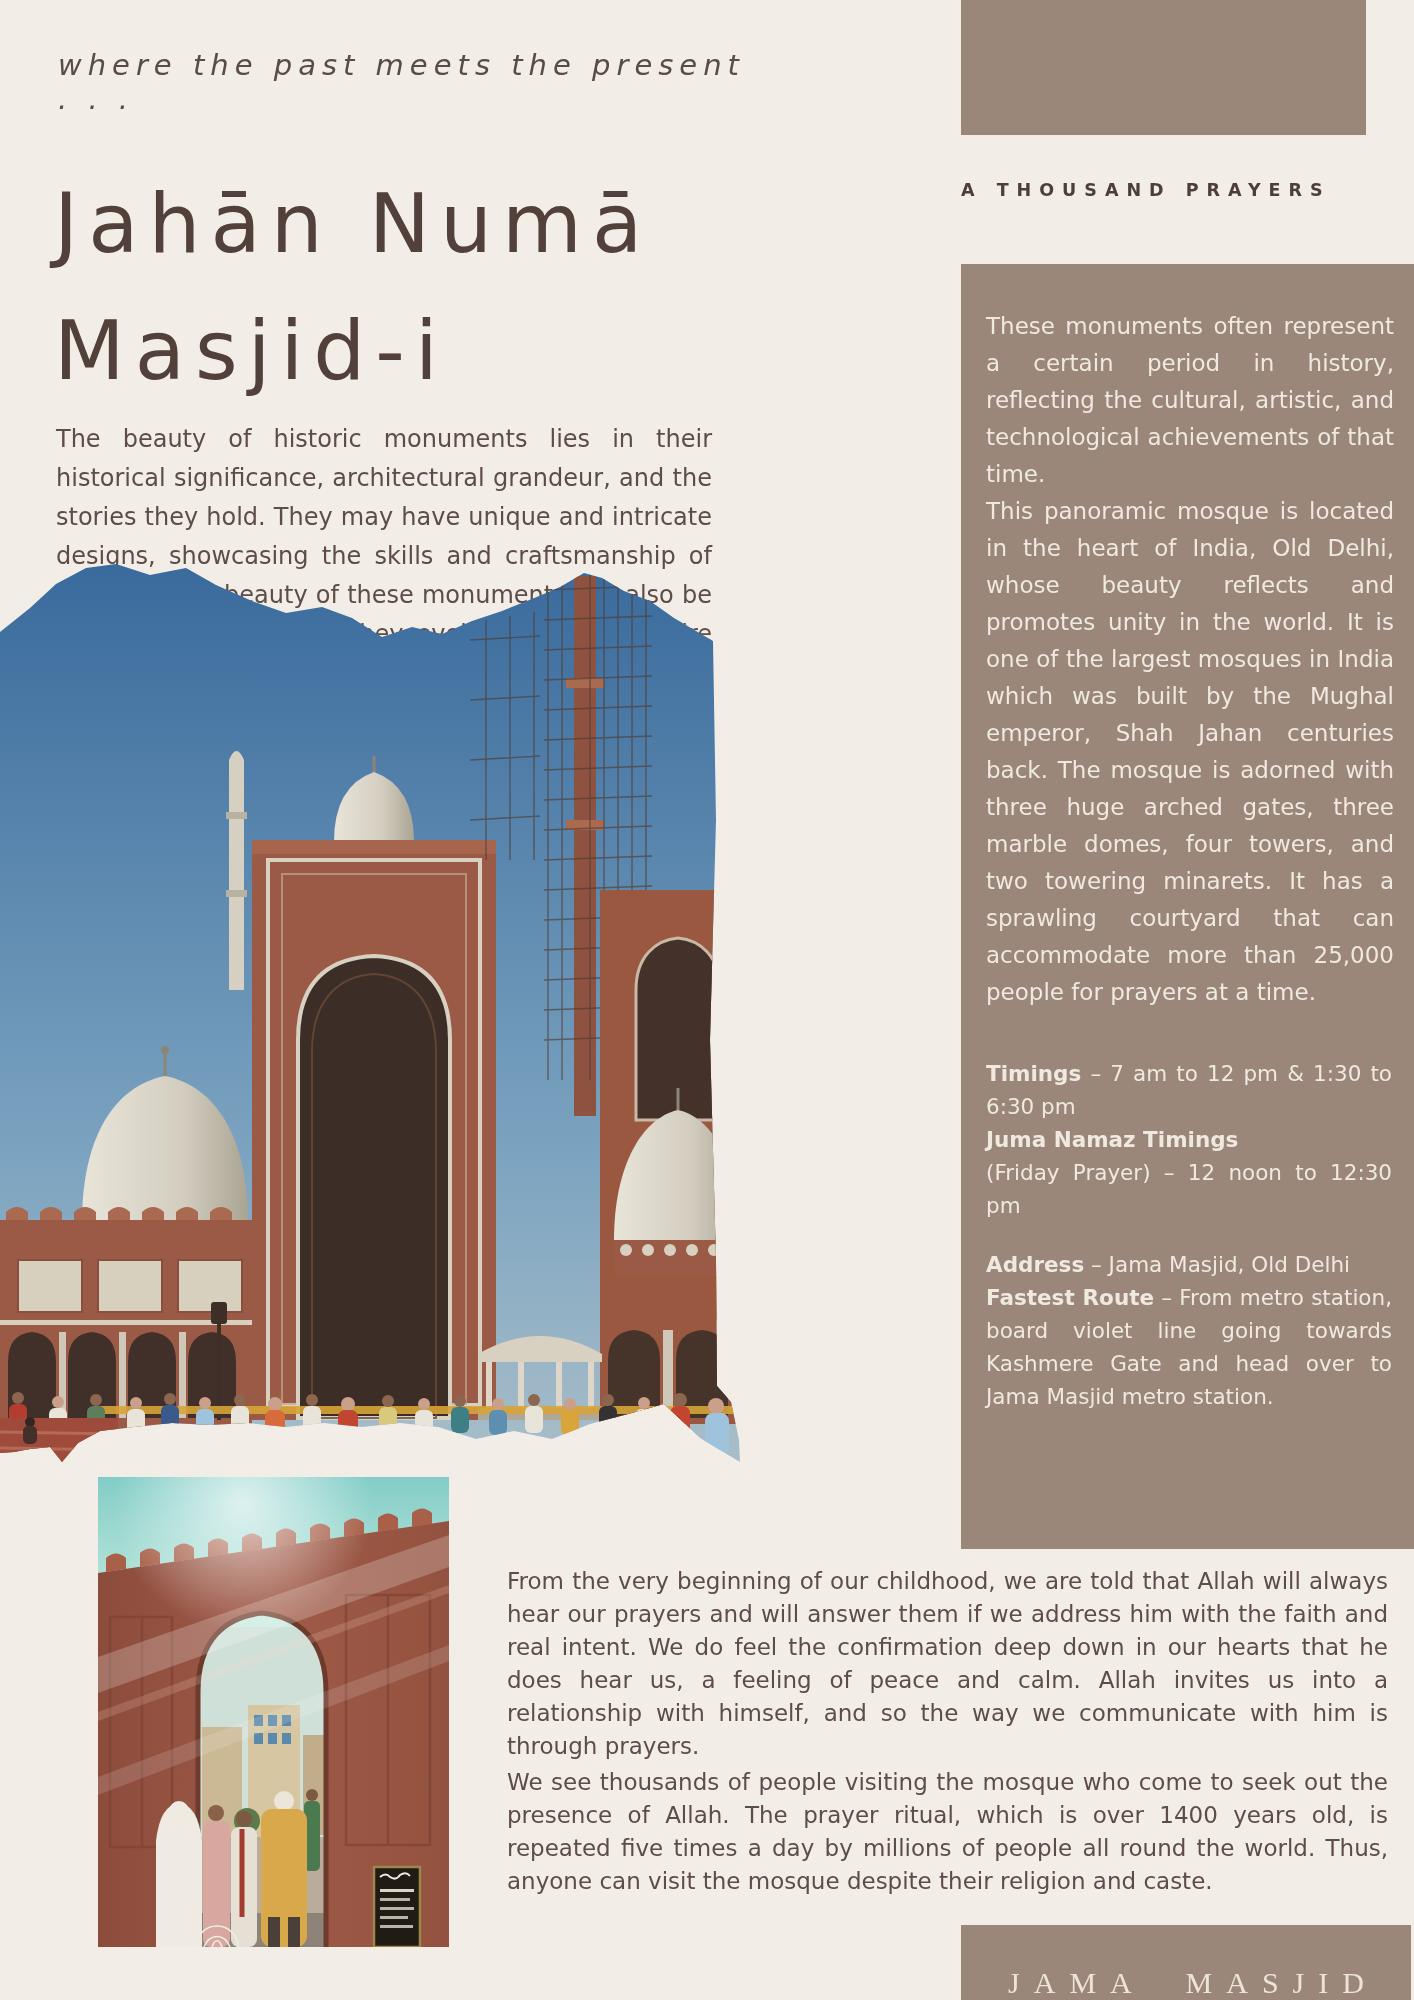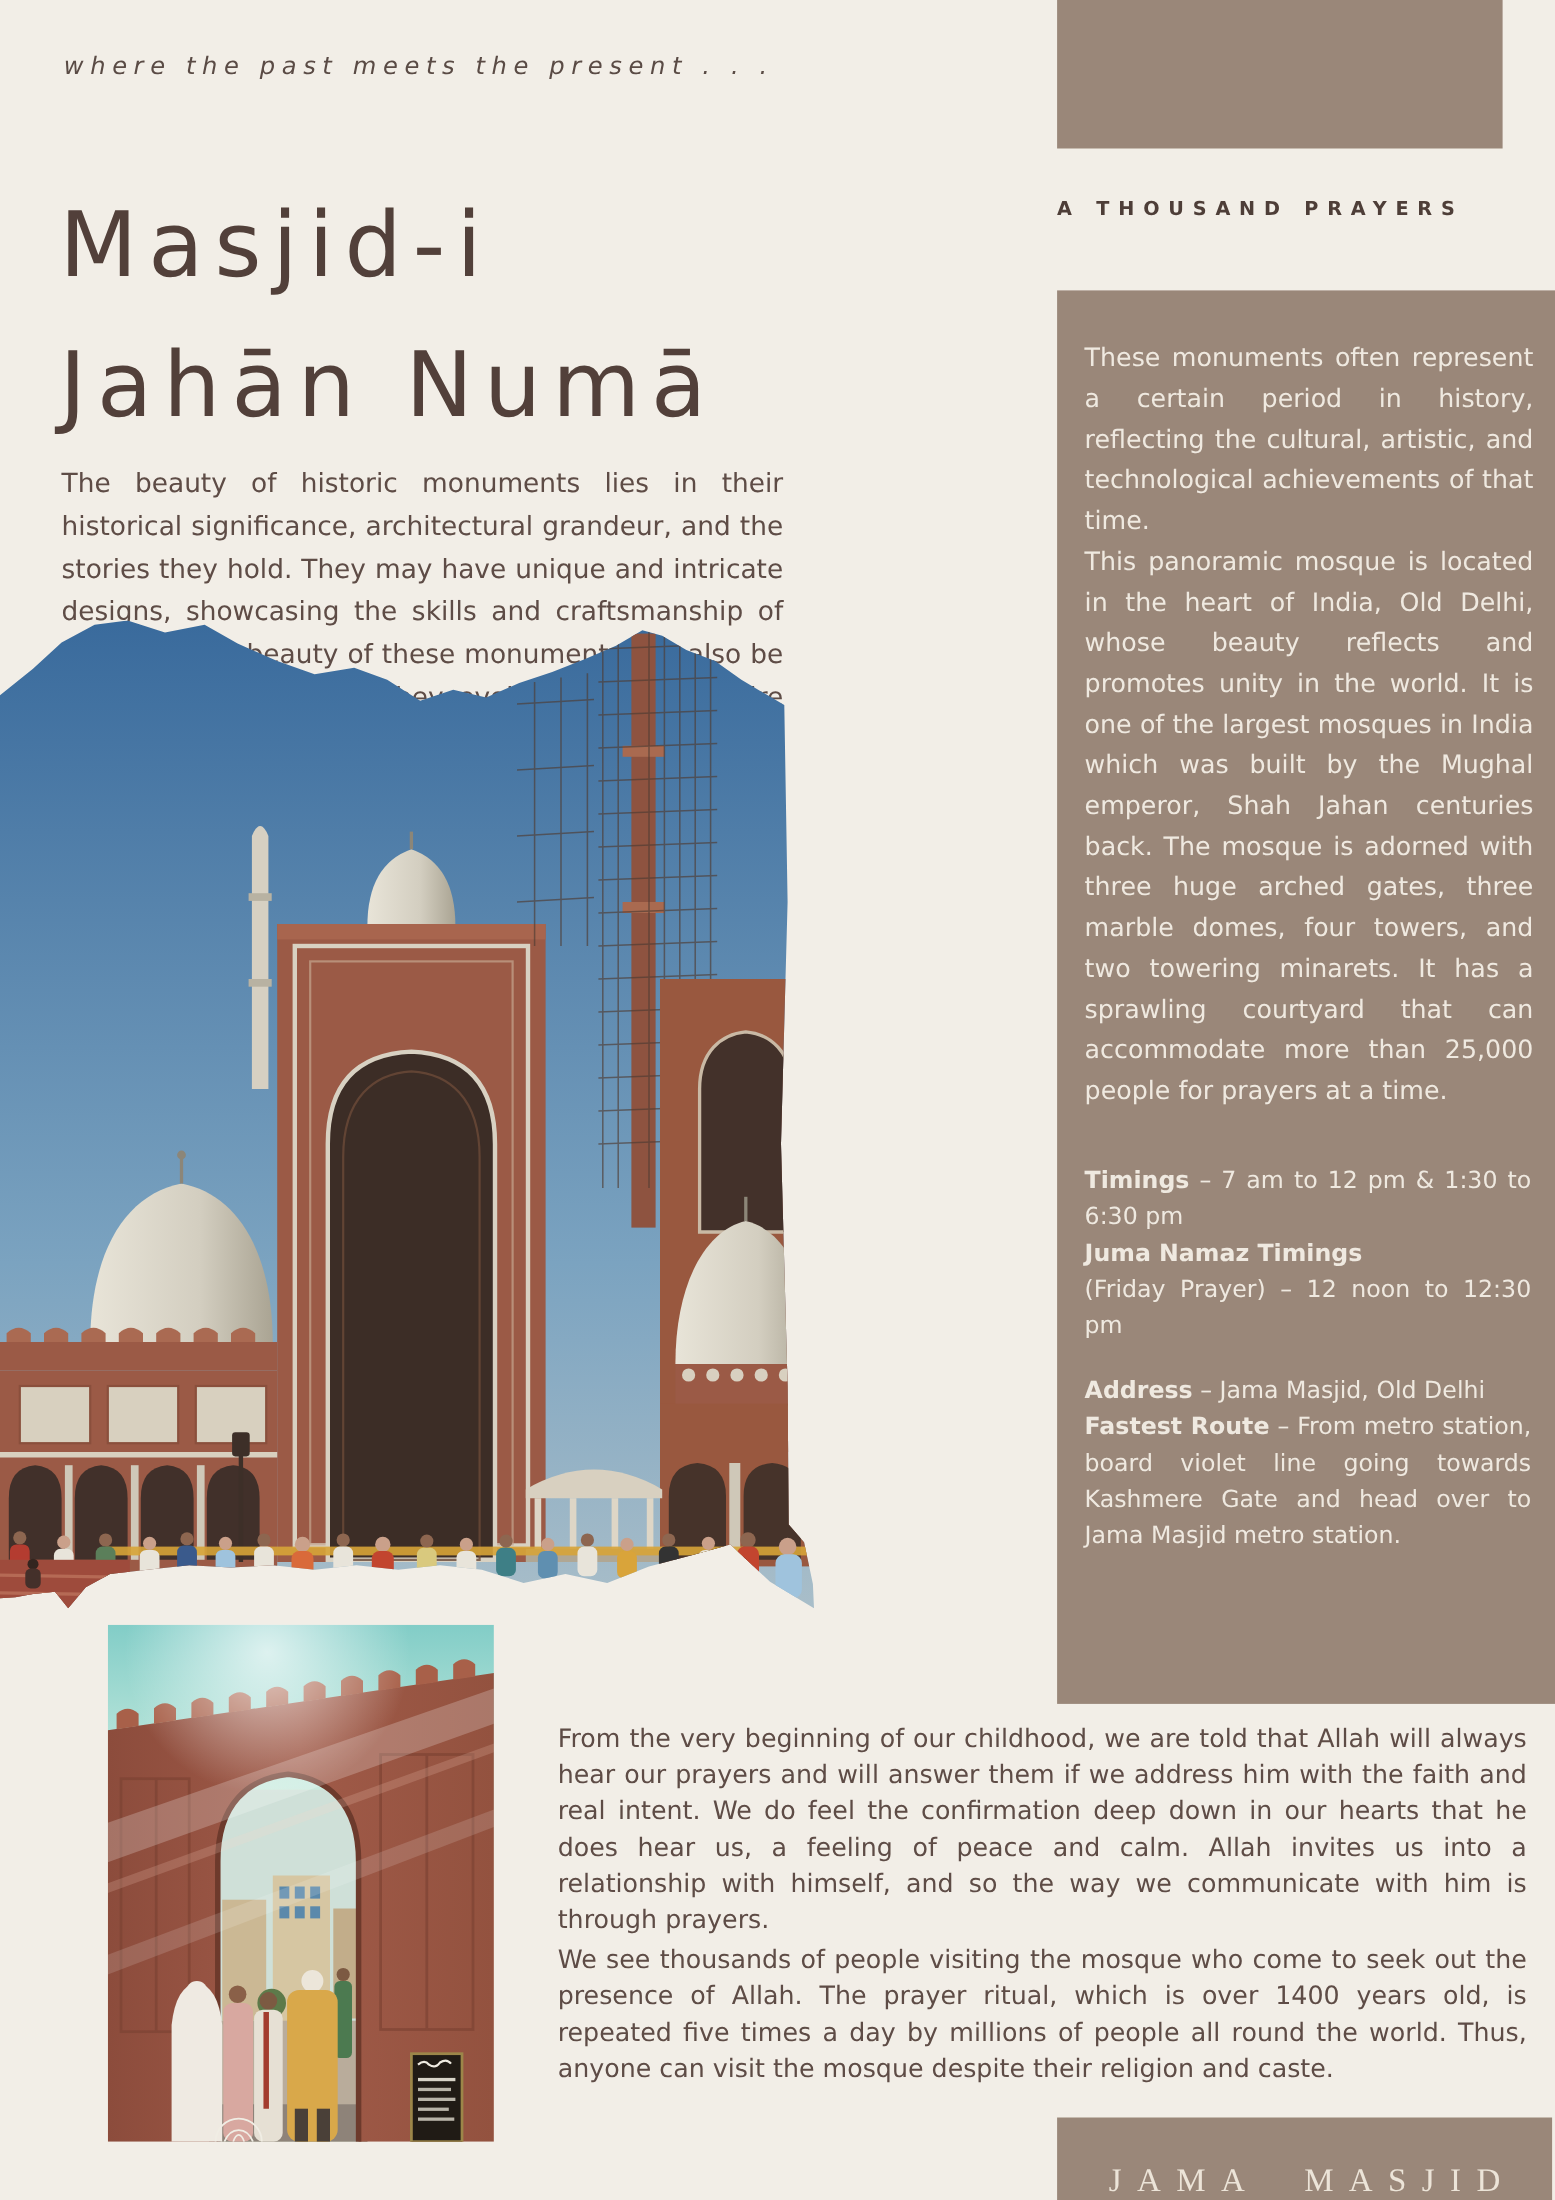--- a/index.html
+++ b/index.html
@@ -4,21 +4,21 @@
 <style>
   html,body{margin:0;padding:0;background:#d8d4cc;}
   .page{
     position:relative; width:1414px; height:2000px; margin:0 auto;
     background:#f2eee7; overflow:hidden;
     font-family:"DejaVu Sans","Liberation Sans",sans-serif;
   }
   .abs{position:absolute;}
   .tagline{
     left:58px; top:48px; width:700px;
-    font-size:22px; font-style:italic; letter-spacing:6px;
+    font-size:29px; font-style:italic; letter-spacing:6px;
     color:#5a4b45;
   }
   .top-rect{
     left:961px; top:0; width:405px; height:135px;
     background:#9a8779;
   }
   .kicker{
     left:961px; top:180px; width:405px; 
     font-size:17.5px; font-weight:bold; letter-spacing:8px;
     color:#4e3e38;
@@ -79,22 +79,22 @@
 
 <div class="page">
 
   <div class="abs tagline">where the past meets the present . . .</div>
 
   <div class="abs top-rect"></div>
 
   <div class="abs kicker">A THOUSAND PRAYERS</div>
 
   <div class="abs title">
+    <div>Jahān Numā</div>
     <div>Masjid-i</div>
-    <div>Jahān Numā</div>
   </div>
 
   <div class="abs intro">The beauty of historic monuments lies in their historical significance, architectural grandeur, and the stories they hold. They may have unique and intricate designs, showcasing the skills and craftsmanship of the past. The beauty of these monuments can also be found in the emotions they evoke, they can inspire awe, curiosity, and a sense of connection to the past.</div>
 
   <div class="abs main-photo">
     <svg width="740" height="905" viewBox="0 0 740 905">
       <defs>
         <linearGradient id="skyG" x1="0" y1="0" x2="0" y2="1">
           <stop offset="0" stop-color="#396a9c"></stop>
           <stop offset="0.65" stop-color="#7ba3c0"></stop>

